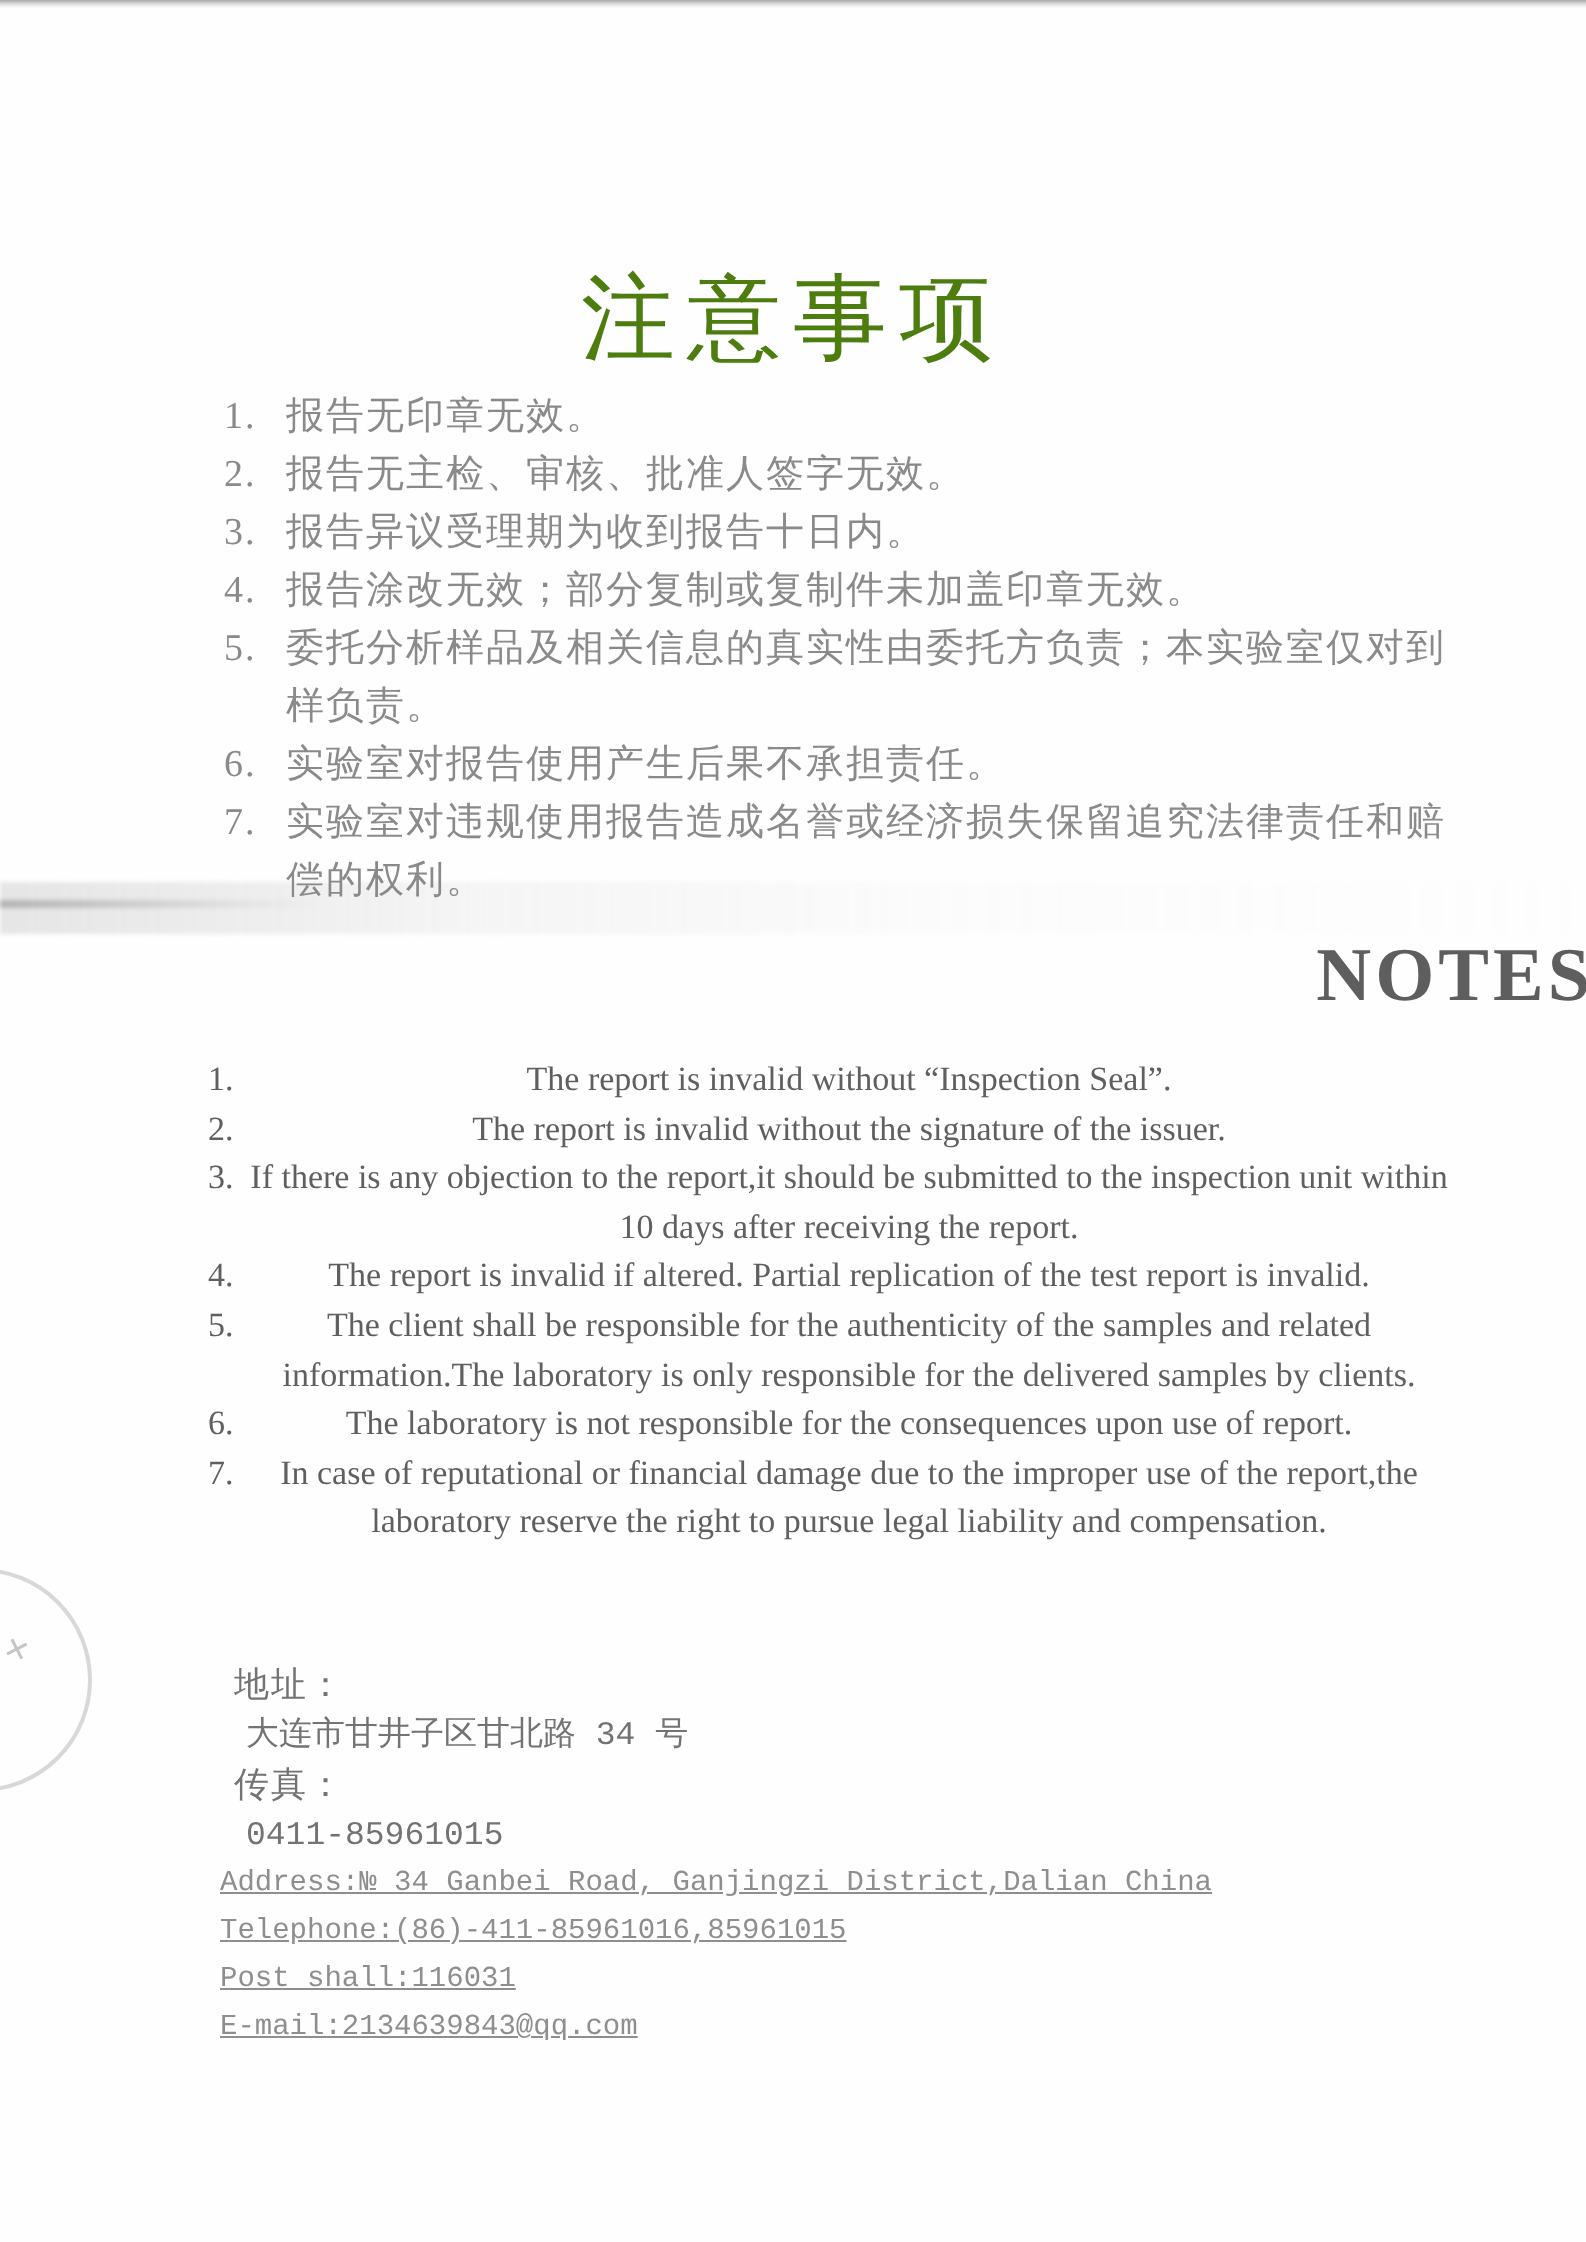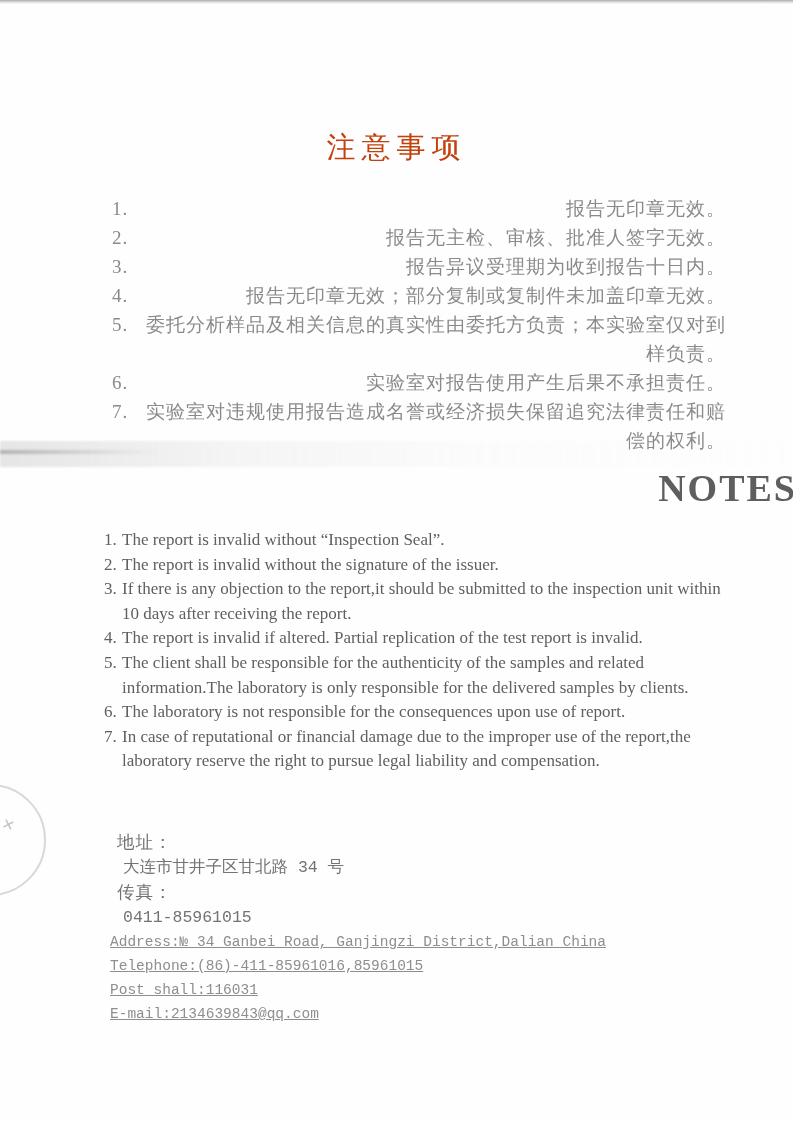--- a/index.html
+++ b/index.html
@@ -36,48 +36,48 @@
   .stamp .mark {
     position: absolute; left: 66px; top: 30px;
     color: rgba(150,150,150,0.55); font-size: 15px;
     transform: rotate(18deg);
     font-family: "DejaVu Sans", sans-serif;
   }
   
   .title-zh {
     position: absolute; left: 0; top: 128px; width: 100%;
     text-align: center;
-    font-size: 29px; letter-spacing: 6px;
-    color: #c2410c; font-weight: 400;
+    font-size: 47px; letter-spacing: 6px;
+    color: #4d7c0f; font-weight: 400;
   }
   
   .list-zh {
     position: absolute; left: 112px; top: 194px; width: 640px;
     font-size: 19px; letter-spacing: 1px; line-height: 29px;
     color: #8a8a8a;
   }
   .list-zh .li { display: flex; }
   .list-zh .num { width: 31px; flex: 0 0 31px; }
-  .list-zh .txt { width: 583px; text-align: right; }
+  .list-zh .txt { width: 583px; }
   
   .title-en {
     position: absolute; left: 4px; top: 466px; width: 100%;
     text-align: right;
     font-size: 38px; font-weight: bold; letter-spacing: 2px;
     color: #5e5e5e;
   }
   
   .list-en {
     position: absolute; left: 104px; top: 528px; width: 650px;
     font-size: 17px; line-height: 24.6px;
     color: #5f5f5f;
   }
   .list-en .li { display: flex; }
   .list-en .num { width: 18px; flex: 0 0 18px; }
-  .list-en .txt { width: 605px; }
+  .list-en .txt { width: 605px; text-align: center; }
   
   .contact-zh {
     position: absolute; left: 117px; top: 830px; width: 600px;
     font-size: 17.5px; line-height: 25px; color: #737373;
   }
   .contact-zh .row { display: flex; flex-direction: column; }
   .contact-zh .label { letter-spacing: 1px; }
   .contact-zh .value {
     margin-left: 6px;
     font-family: "Liberation Mono", "DejaVu Sans Mono", monospace;
@@ -112,21 +112,21 @@
     <div class="li">
       <span class="num">2.</span>
       <span class="txt">报告无主检、审核、批准人签字无效。</span>
     </div>
     <div class="li">
       <span class="num">3.</span>
       <span class="txt">报告异议受理期为收到报告十日内。</span>
     </div>
     <div class="li">
       <span class="num">4.</span>
-      <span class="txt">报告无印章无效；部分复制或复制件未加盖印章无效。</span>
+      <span class="txt">报告涂改无效；部分复制或复制件未加盖印章无效。</span>
     </div>
     <div class="li">
       <span class="num">5.</span>
       <span class="txt">委托分析样品及相关信息的真实性由委托方负责；本实验室仅对到样负责。</span>
     </div>
     <div class="li">
       <span class="num">6.</span>
       <span class="txt">实验室对报告使用产生后果不承担责任。</span>
     </div>
     <div class="li">

